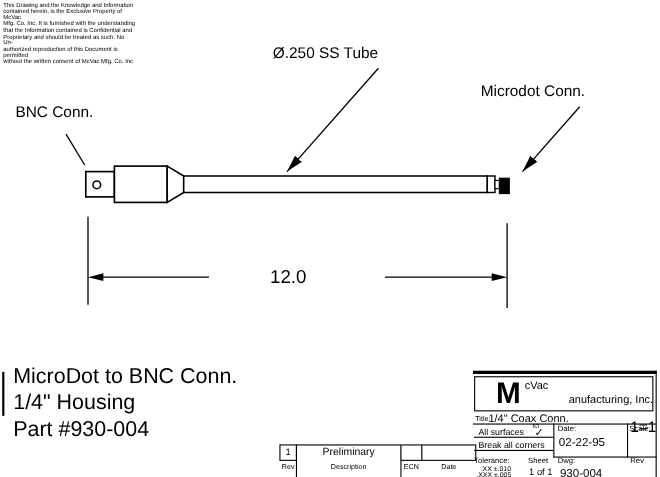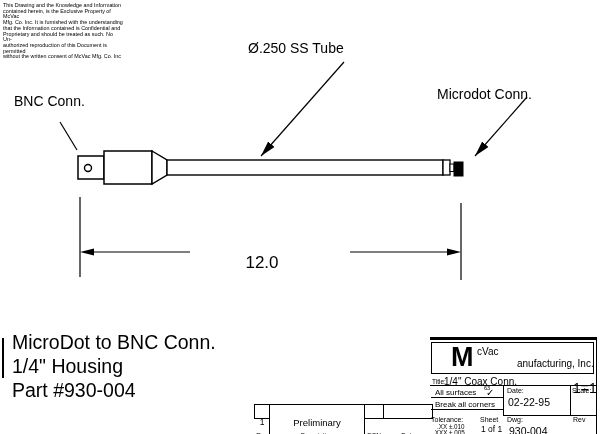--- a/index.html
+++ b/index.html
@@ -4,37 +4,37 @@
 <style>
   html,body{margin:0;padding:0;}
   body{
     width:600px;height:434px;position:relative;background:#ffffff;
     font-family:"Liberation Sans", sans-serif;color:#000;overflow:hidden;
   }
   .abs{position:absolute;}
   .hline,.vline{position:absolute;background:#000;}
   .txt{position:absolute;white-space:nowrap;color:#000;}
   .pre{white-space:pre-line;}
-  .center{text-align:center;margin-top:11px;}
+  .center{text-align:center;}
   .cell{position:absolute;border:1px solid #000;box-sizing:border-box;background:#fff;}
   svg{position:absolute;top:0;left:0;}
 </style>
 </head>
 <body>
 
 <div class="txt pre" style="left:3px;top:3px;width:120px;font-size:5.4px;line-height:5.7px;white-space:pre-line;">This Drawing and the Knowledge and Information
 contained herein, is the Exclusive Property of McVac
 Mfg. Co. Inc. It is furnished with the understanding
 that the Information contained is Confidential and
 Proprietary and should be treated as such. No Un-
 authorized reproduction of this Document is permitted
 without the written consent of McVac Mfg. Co. Inc</div>
 
 <div class="txt" style="left:248px;top:40px;font-size:14px;">Ø.250 SS Tube</div>
-<div class="txt" style="left:437px;top:86px;font-size:14px;">Microdot Conn.</div>
+<div class="txt" style="left:437px;top:74px;font-size:14px;">Microdot Conn.</div>
 <div class="txt" style="left:14px;top:93px;font-size:14px;">BNC Conn.</div>
 
 <svg width="600" height="434" viewBox="0 0 600 434">
   <defs>
     <marker id="arrow" markerWidth="14" markerHeight="10" refX="13" refY="5" orient="auto">
       <path d="M0,1.5 L13,5 L0,8.5 z" fill="#000"></path>
     </marker>
   </defs>
 
   <line x1="60" y1="122" x2="77" y2="150" stroke="#000" stroke-width="1.2"></line>

